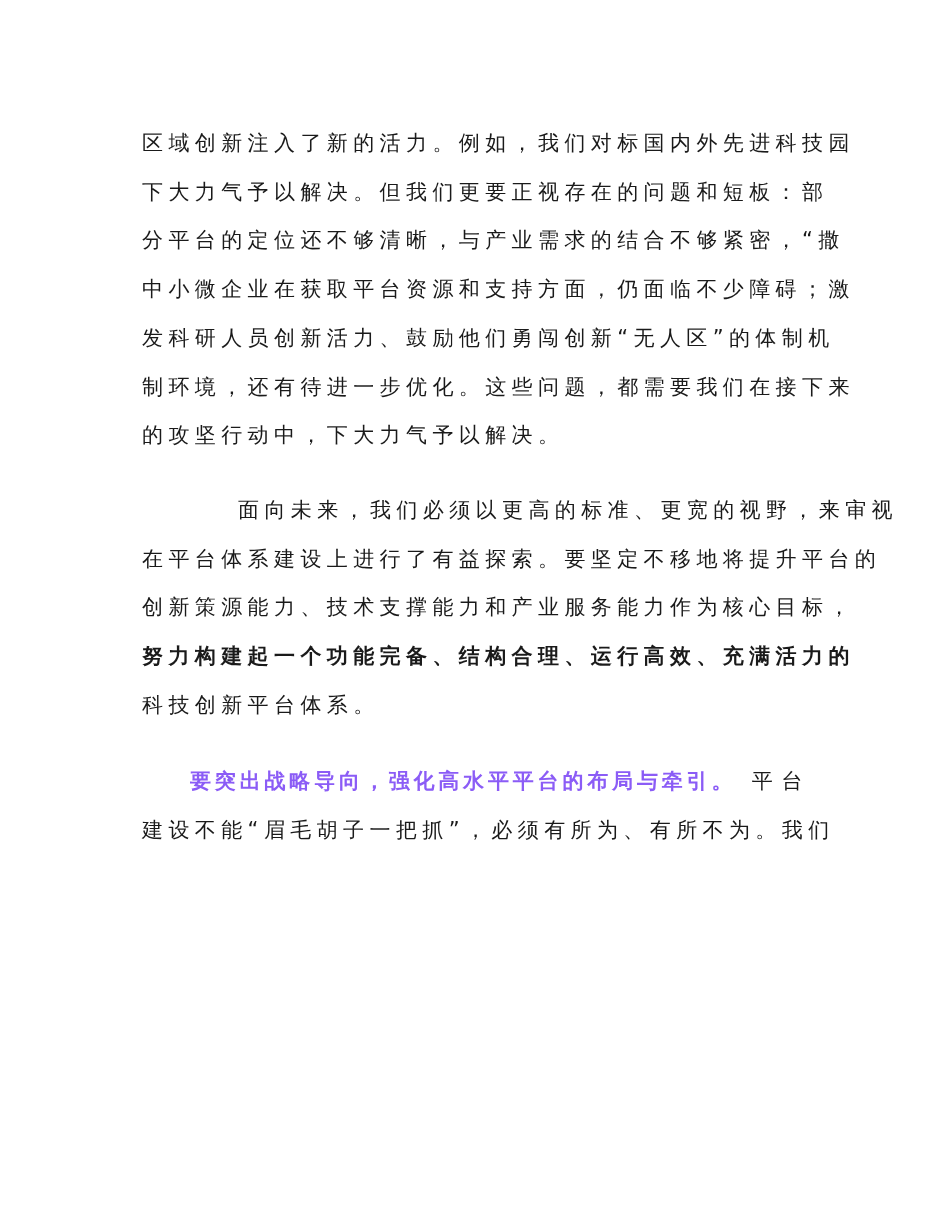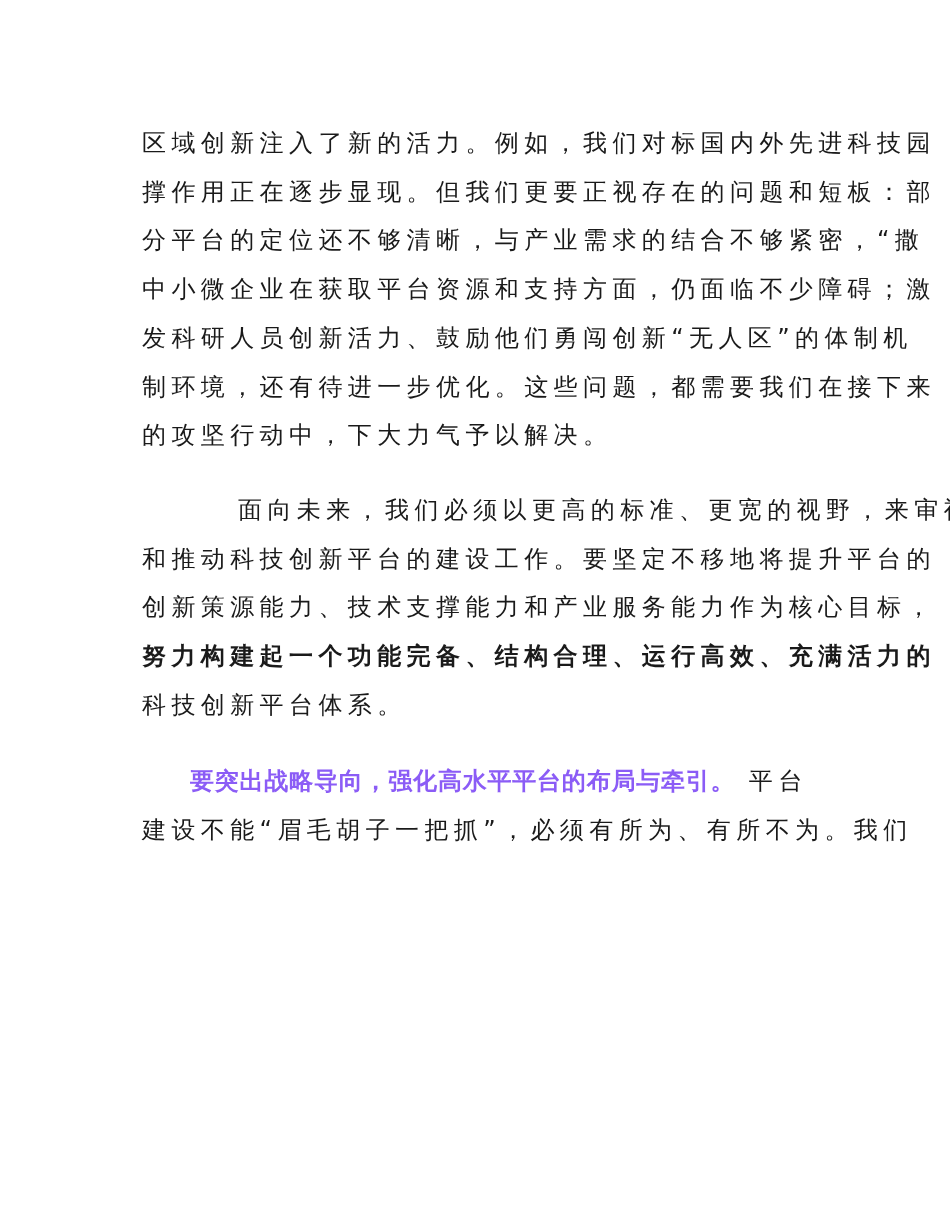--- a/index.html
+++ b/index.html
@@ -13,21 +13,21 @@
       position: relative;
       overflow: hidden;
     }
     .page {
       position: absolute;
       left: 142px;
       top: 119px;
       width: 666px;
       color: #1a1a1a;
       font-family: "DejaVu Sans", sans-serif;
-      font-size: 24px;
+      font-size: 21px;
       letter-spacing: 5.4px;
       line-height: 48.7px;
     }
     .para {
       margin: 0;
       padding: 0;
       text-align: justify;
       text-justify: inter-character;
       word-break: break-all;
     }
@@ -55,31 +55,31 @@
       text-align-last: left;
     }
   </style>
 </head>
 <body>
 
 <div class="page">
 
   <p class="para">
     <span class="line">区域创新注入了新的活力。例如，我们对标国内外先进科技园</span>
-    <span class="line">撑作用正在逐步显现。但我们更要正视存在的问题和短板：部</span>
+    <span class="line">下大力气予以解决。但我们更要正视存在的问题和短板：部</span>
     <span class="line">分平台的定位还不够清晰，与产业需求的结合不够紧密，“撒</span>
     <span class="line">中小微企业在获取平台资源和支持方面，仍面临不少障碍；激</span>
     <span class="line">发科研人员创新活力、鼓励他们勇闯创新“无人区”的体制机</span>
     <span class="line">制环境，还有待进一步优化。这些问题，都需要我们在接下来</span>
     <span class="line last">的攻坚行动中，下大力气予以解决。</span>
   </p>
 
   <p class="para indent">
     <span class="line" style="padding-left:48px;">面向未来，我们必须以更高的标准、更宽的视野，来审视</span>
-    <span class="line" style="text-indent:0;">和推动科技创新平台的建设工作。要坚定不移地将提升平台的</span>
+    <span class="line" style="text-indent:0;">在平台体系建设上进行了有益探索。要坚定不移地将提升平台的</span>
     <span class="line" style="text-indent:0;">创新策源能力、技术支撑能力和产业服务能力作为核心目标，</span>
     <span class="line" style="text-indent:0;font-weight:bold;">努力构建起一个功能完备、结构合理、运行高效、充满活力的</span>
     <span class="line last" style="text-indent:0;">科技创新平台体系。</span>
   </p>
 
   <p class="para p3">
     <span class="line" style="padding-left:48px;">
       <span class="lead">要突出战略导向，强化高水平平台的布局与牵引。</span><span> 平台</span>
     </span>
     <span class="line">建设不能“眉毛胡子一把抓”，必须有所为、有所不为。我们</span>

